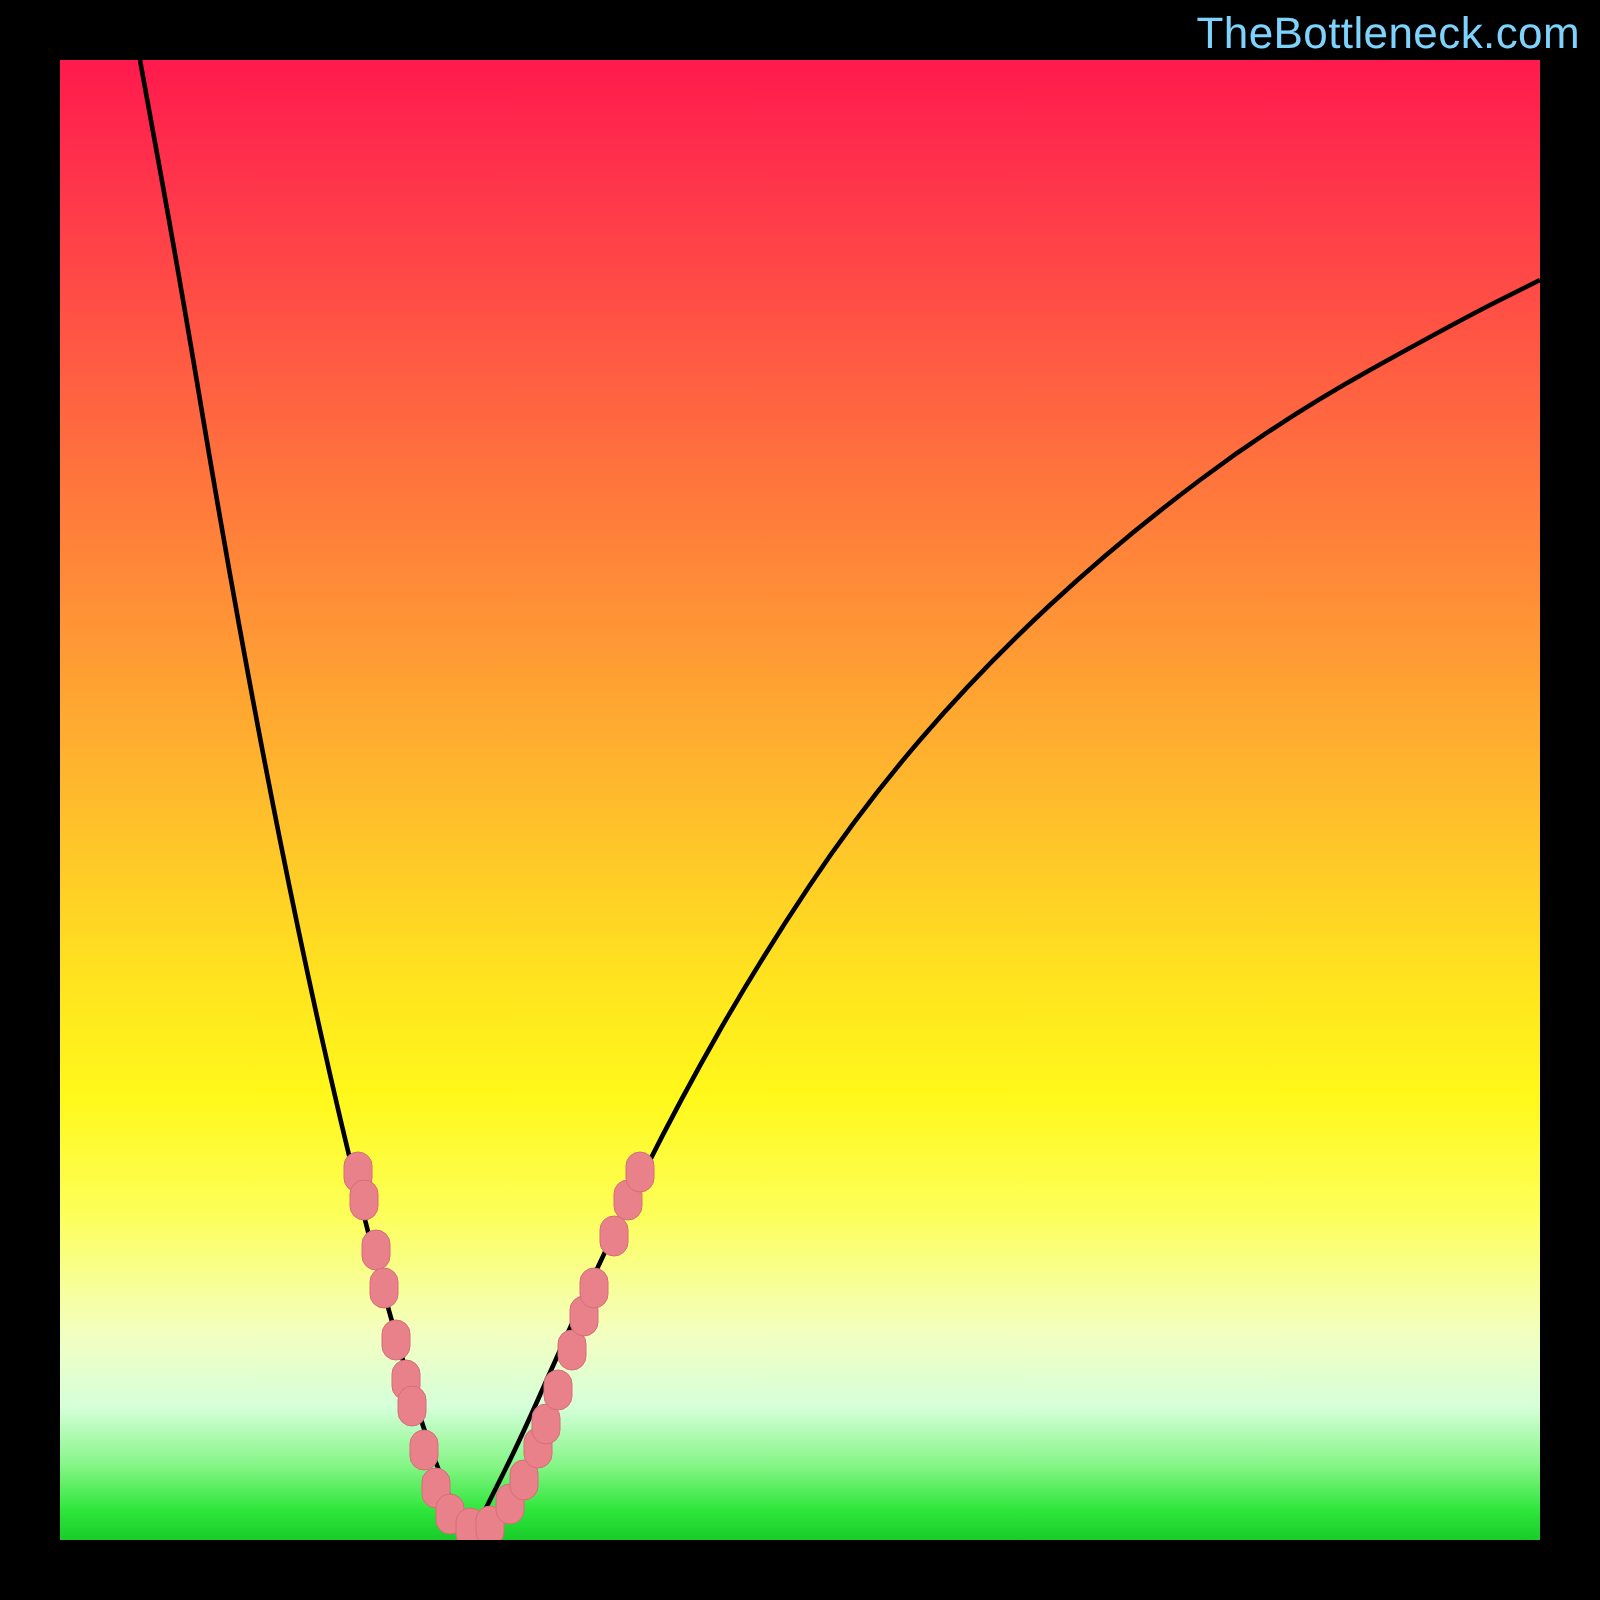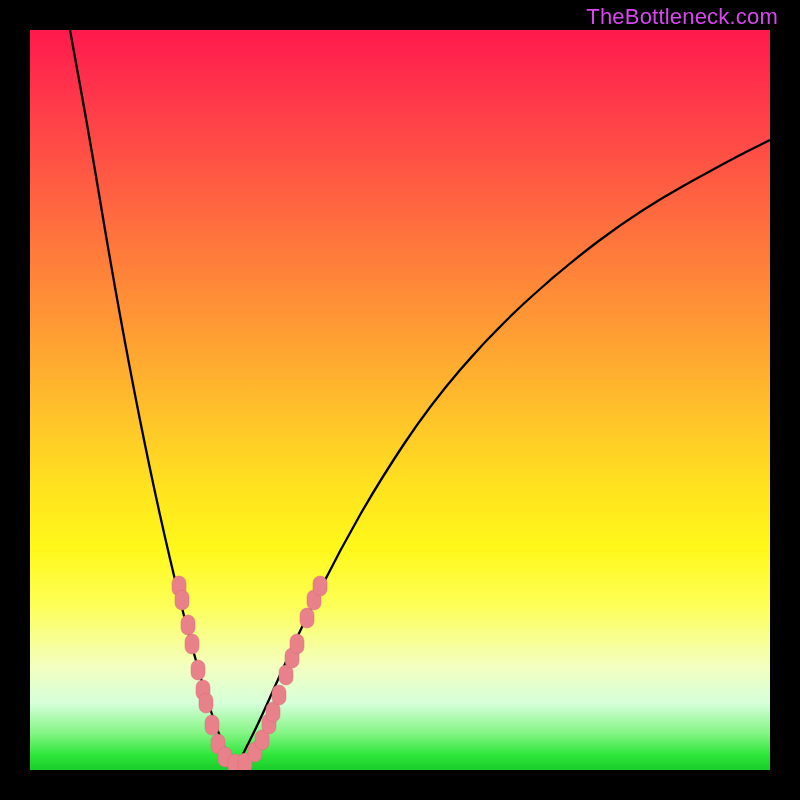--- a/index.html
+++ b/index.html
@@ -37,22 +37,22 @@
       #f3ffc0 86%,
       #d6ffda 91%,
       #84f585 95%,
       #2ee63a 98%,
       #18cc2a 100%
     );
   }
   .watermark {
     position: absolute;
     top: 4px;
-    right: 22px;
-    color: #d946ef;
+    right: 10px;
+    color: #7dd3fc;
     font-size: 22px;
     font-weight: 500;
     letter-spacing: 0.2px;
     user-select: none;
   }
   svg.curves {
     position: absolute;
     top: 0;
     left: 0;
     width: 740px;

